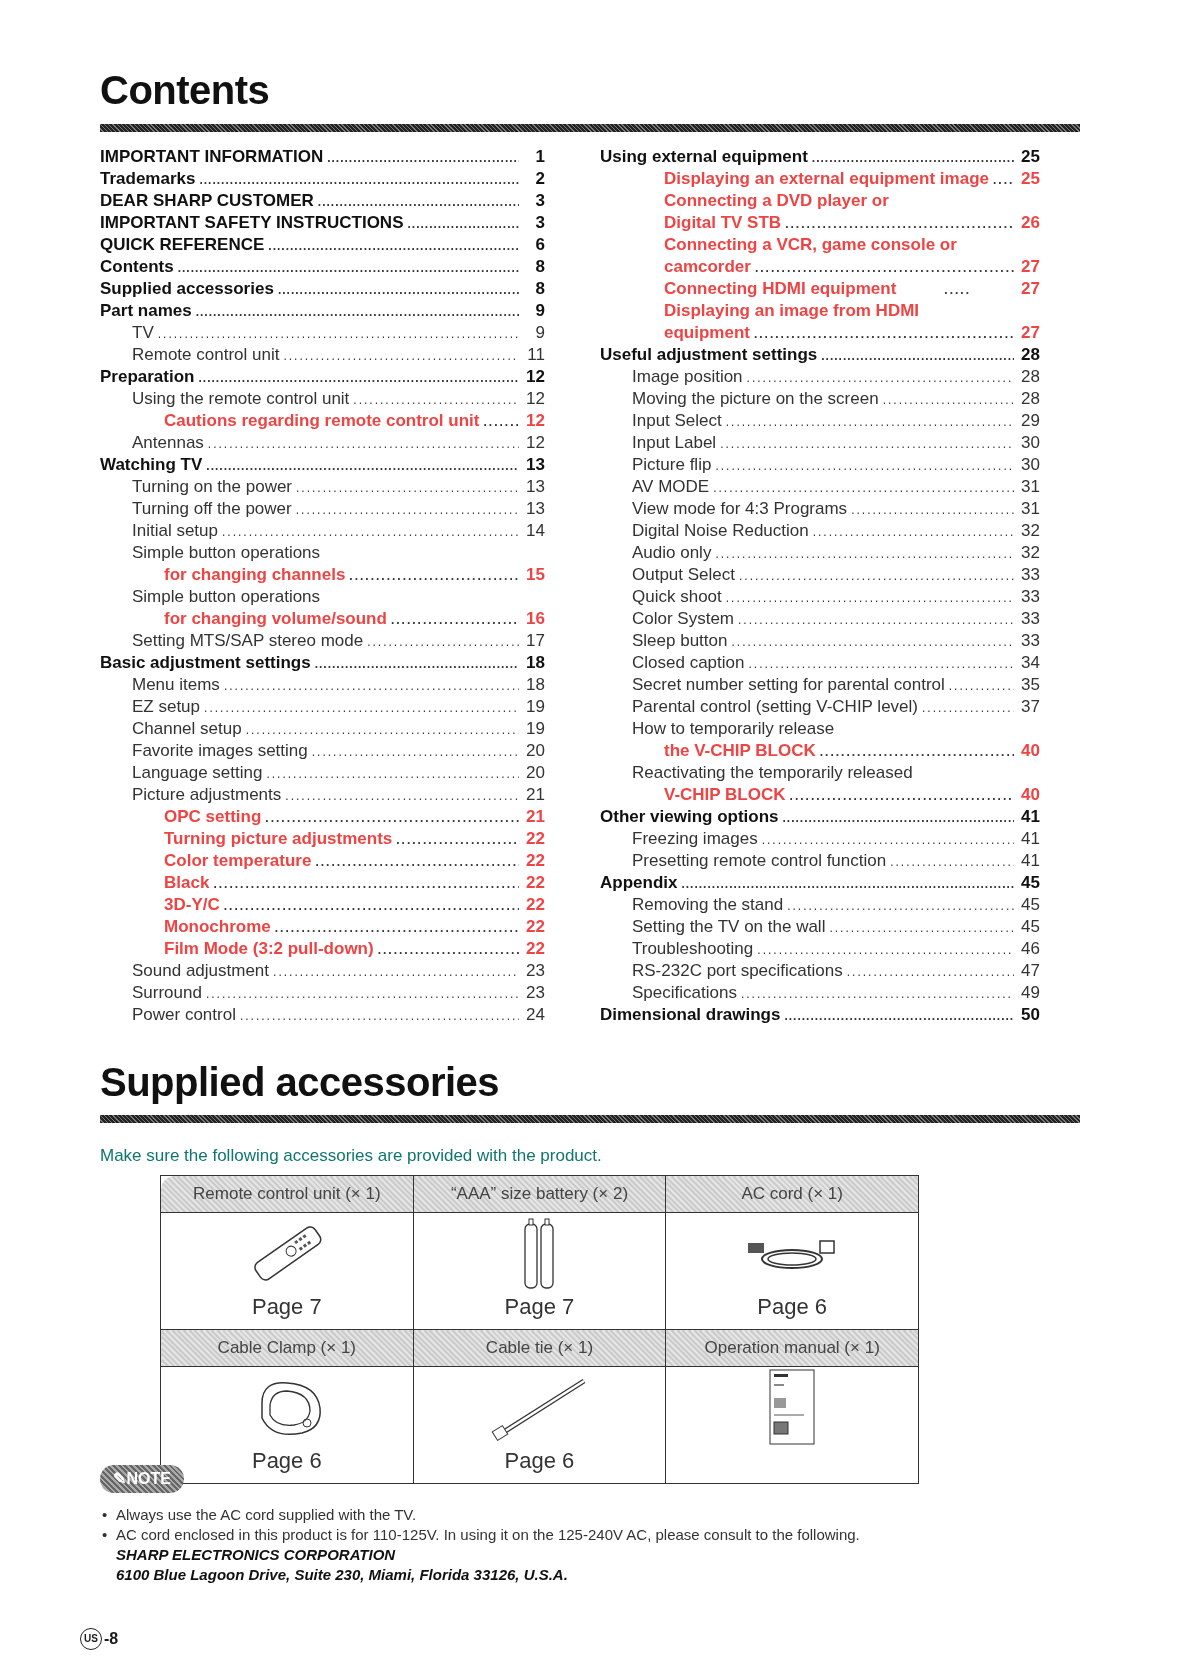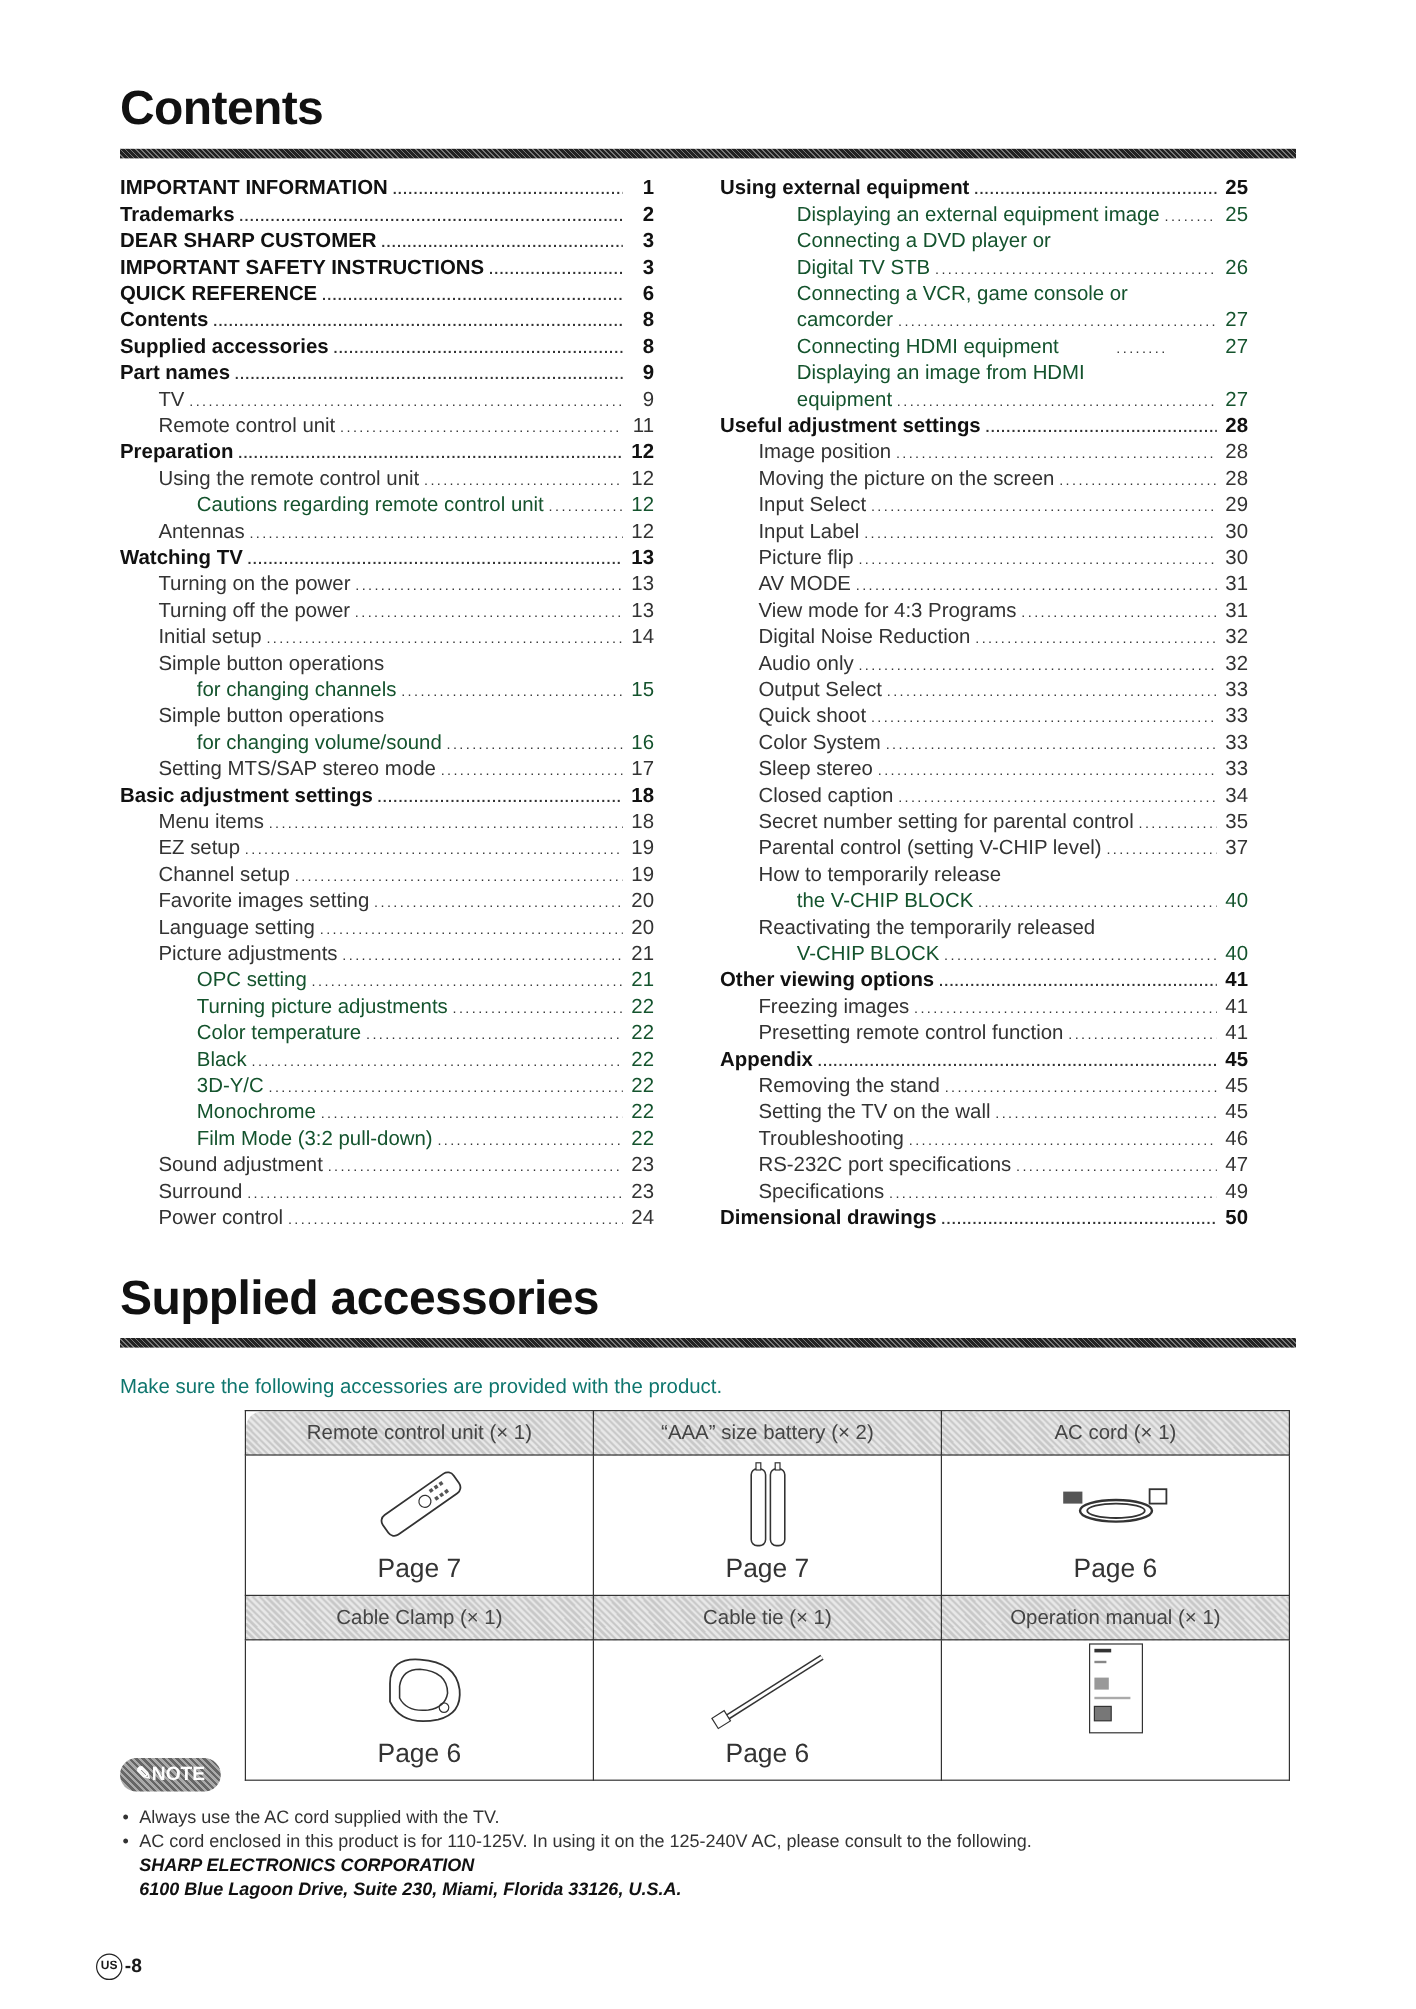--- a/index.html
+++ b/index.html
@@ -10,24 +10,24 @@
           background:repeating-linear-gradient(45deg,#222 0 2px,#777 2px 3px); }
   .col { position:absolute; top:146px; }
   .row { display:flex; align-items:baseline; height:22px; line-height:22px; font-size:17px; white-space:nowrap; }
   .row .lbl { flex:0 0 auto; }
   .row .dots { flex:1 1 auto; overflow:hidden; margin:0 4px; color:#333; letter-spacing:2px; font-size:12px; }
   .row .dots::before { content:"..................................................................................................................................................................................................................."; }
   .row .pg { flex:0 0 auto; min-width:22px; text-align:right; }
   .row.l0 { font-weight:bold; color:#111; }
   .row.l0 .dots { letter-spacing:1px; font-weight:bold; }
   .row.l1 { padding-left:32px; font-weight:normal; color:#333; }
-  .row.l2 { padding-left:64px; font-weight:normal; color:#14532d; }
+  .row.l2 { padding-left:64px; font-weight:bold; color:#ef4444; }
   .row.cont .dots, .row.cont .pg { visibility:hidden; }
   .intro { position:absolute; left:100px; top:1146px; font-size:17px; color:#0f766e; }
-  table.acc { position:absolute; left:160px; top:1175px; width:871px; border-collapse:collapse;margin-left:44px; }
+  table.acc { position:absolute; left:160px; top:1175px; width:759px; border-collapse:collapse; }
   table.acc td { border:1.5px solid #333; text-align:center; vertical-align:top; width:33%; }
   table.acc td.head { height:34px; line-height:34px; font-size:17px; color:#444;
      background:repeating-linear-gradient(45deg,#c8c8c8 0 2px,#e8e8e8 2px 4px); }
   table.acc td.body { height:114px; position:relative; }
   table.acc td.body .pic { height:80px; display:flex; align-items:center; justify-content:center; }
   table.acc td.body .pgref { font-size:22px; color:#333; }
   .note-badge { position:absolute; left:100px; top:1465px; width:84px; height:28px; border-radius:14px;
      background:repeating-linear-gradient(45deg,#666 0 2px,#aaa 2px 4px); color:#fff;
      font-weight:bold; font-size:16px; line-height:28px; text-align:center; }
   .notes { position:absolute; left:100px; top:1505px; font-size:15px; color:#333; }
@@ -350,21 +350,21 @@
       <span class="lbl">Quick shoot</span>
       <span class="dots"></span>
       <span class="pg">33</span>
     </div>
     <div class="row l1">
       <span class="lbl">Color System</span>
       <span class="dots"></span>
       <span class="pg">33</span>
     </div>
     <div class="row l1">
-      <span class="lbl">Sleep stereo</span>
+      <span class="lbl">Sleep button</span>
       <span class="dots"></span>
       <span class="pg">33</span>
     </div>
     <div class="row l1">
       <span class="lbl">Closed caption</span>
       <span class="dots"></span>
       <span class="pg">34</span>
     </div>
     <div class="row l1">
       <span class="lbl">Secret number setting for parental control</span>

